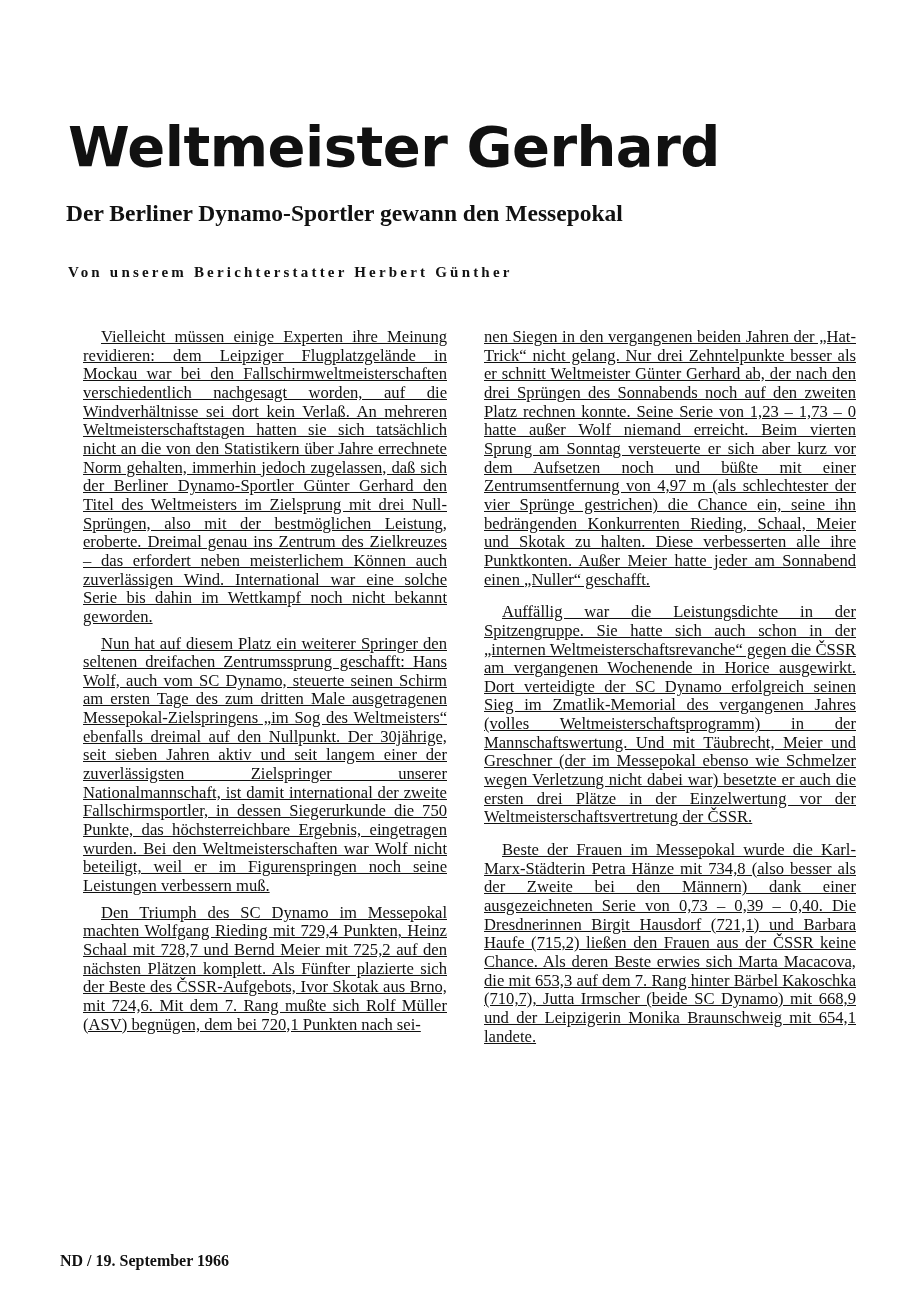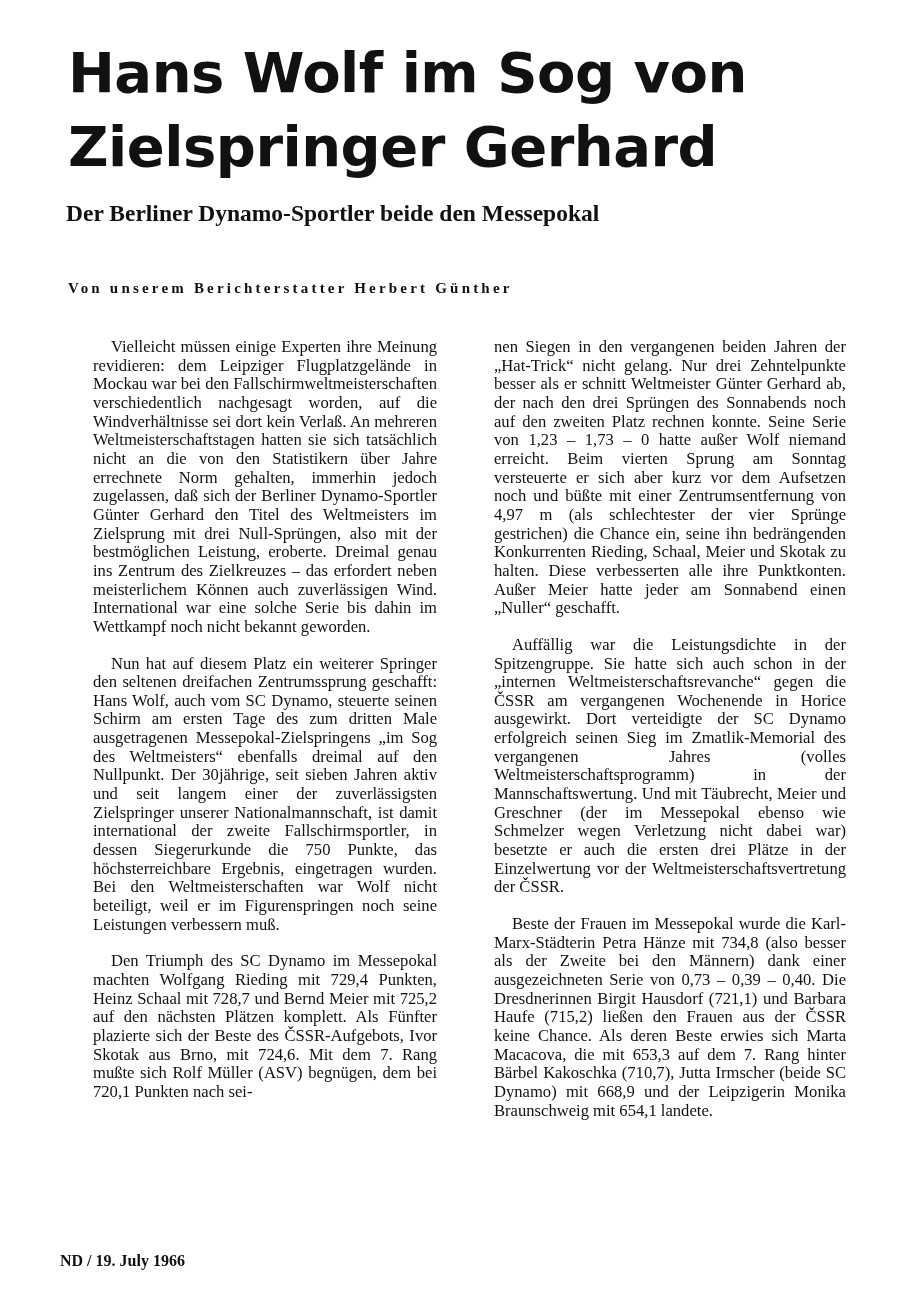--- a/index.html
+++ b/index.html
@@ -8,60 +8,60 @@
     position: absolute; left: 68px; top: 36px; width: 760px;
     font-family: "DejaVu Sans", sans-serif; font-weight: bold;
     font-size: 56px; line-height: 74px; letter-spacing: -0.5px; margin: 0;
   }
   .subhead {
     position: absolute; left: 66px; top: 198px; width: 760px;
     font-family: "Liberation Serif", serif; font-weight: bold;
     font-size: 23.5px; line-height: 31px; margin: 0;
   }
   .byline {
-    position: absolute; left: 68px; top: 280px; width: 700px;
+    position: absolute; left: 68px; top: 264px; width: 700px;
     font-family: "Liberation Serif", serif; font-weight: bold;
     font-size: 15px; letter-spacing: 3.2px; margin: 0;
   }
   .col {
     position: absolute; top: 320px;
     font-family: "Liberation Serif", serif; font-size: 16.6px;
     line-height: 18.65px; text-align: justify; hyphens: manual;
   }
-  .col p { margin: 18px; text-indent: 18px; }
+  .col p { margin: 8px; text-indent: 18px; text-decoration: underline; }
   .col p + p { margin-top: 0; }
   .col-left { left: 75px; width: 380px; }
   .col-right { left: 476px; width: 388px; }
   .col-right p.cont { text-indent: 0; }
   .col-right p.gap { margin-top: 14px; }
   .col-left p.gap { margin-top: 2px; }
   .footer {
     position: absolute; left: 60px; top: 1252px;
     font-family: "Liberation Serif", serif; font-weight: bold; font-size: 16px;
   }
 </style>
 </head>
 <body>
 
 <h1 class="headline">
-  <span>Hans Wolf im Sog von</span><br>
-  <span>Zielspringer Gerhard</span>
+  <br>
+  <span>Weltmeister Gerhard</span>
 </h1>
 
 <h2 class="subhead">
-  <span>Der Berliner Dynamo-Sportler beide den Messepokal</span><br>
+  <span>Der Berliner Dynamo-Sportler gewann den Messepokal</span><br>
 </h2>
 
 <div class="byline">Von unserem Berichterstatter Herbert Günther</div>
 
 <div class="col col-left">
   <p>Vielleicht müssen einige Experten ihre Meinung revidieren: dem Leipziger Flugplatzgelände in Mockau war bei den Fallschirmweltmeisterschaften verschiedentlich nachgesagt worden, auf die Windverhältnisse sei dort kein Verlaß. An mehreren Weltmeisterschaftstagen hatten sie sich tatsächlich nicht an die von den Statistikern über Jahre errechnete Norm gehalten, immerhin jedoch zugelassen, daß sich der Berliner Dynamo-Sportler Günter Gerhard den Titel des Weltmeisters im Zielsprung mit drei Null-Sprüngen, also mit der bestmöglichen Leistung, eroberte. Dreimal genau ins Zentrum des Zielkreuzes – das erfordert neben meisterlichem Können auch zuverlässigen Wind. International war eine solche Serie bis dahin im Wettkampf noch nicht bekannt geworden.</p>
   <p class="gap">Nun hat auf diesem Platz ein weiterer Springer den seltenen dreifachen Zentrumssprung geschafft: Hans Wolf, auch vom SC Dynamo, steuerte seinen Schirm am ersten Tage des zum dritten Male ausgetragenen Messepokal-Zielspringens „im Sog des Weltmeisters“ ebenfalls dreimal auf den Nullpunkt. Der 30jährige, seit sieben Jahren aktiv und seit langem einer der zuverlässigsten Zielspringer unserer Nationalmannschaft, ist damit international der zweite Fallschirmsportler, in dessen Siegerurkunde die 750 Punkte, das höchsterreichbare Ergebnis, eingetragen wurden. Bei den Weltmeisterschaften war Wolf nicht beteiligt, weil er im Figurenspringen noch seine Leistungen verbessern muß.</p>
   <p class="gap">Den Triumph des SC Dynamo im Messepokal machten Wolfgang Rieding mit 729,4 Punkten, Heinz Schaal mit 728,7 und Bernd Meier mit 725,2 auf den nächsten Plätzen komplett. Als Fünfter plazierte sich der Beste des ČSSR-Aufgebots, Ivor Skotak aus Brno, mit 724,6. Mit dem 7. Rang mußte sich Rolf Müller (ASV) begnügen, dem bei 720,1 Punkten nach sei-</p>
 </div>
 
 <div class="col col-right">
   <p class="cont">nen Siegen in den vergangenen beiden Jahren der „Hat-Trick“ nicht gelang. Nur drei Zehntelpunkte besser als er schnitt Weltmeister Günter Gerhard ab, der nach den drei Sprüngen des Sonnabends noch auf den zweiten Platz rechnen konnte. Seine Serie von 1,23 – 1,73 – 0 hatte außer Wolf niemand erreicht. Beim vierten Sprung am Sonntag versteuerte er sich aber kurz vor dem Aufsetzen noch und büßte mit einer Zentrumsentfernung von 4,97 m (als schlechtester der vier Sprünge gestrichen) die Chance ein, seine ihn bedrängenden Konkurrenten Rieding, Schaal, Meier und Skotak zu halten. Diese verbesserten alle ihre Punktkonten. Außer Meier hatte jeder am Sonnabend einen „Nuller“ geschafft.</p>
   <p class="gap">Auffällig war die Leistungsdichte in der Spitzengruppe. Sie hatte sich auch schon in der „internen Weltmeisterschaftsrevanche“ gegen die ČSSR am vergangenen Wochenende in Horice ausgewirkt. Dort verteidigte der SC Dynamo erfolgreich seinen Sieg im Zmatlik-Memorial des vergangenen Jahres (volles Weltmeisterschaftsprogramm) in der Mannschaftswertung. Und mit Täubrecht, Meier und Greschner (der im Messepokal ebenso wie Schmelzer wegen Verletzung nicht dabei war) besetzte er auch die ersten drei Plätze in der Einzelwertung vor der Weltmeisterschaftsvertretung der ČSSR.</p>
   <p class="gap">Beste der Frauen im Messepokal wurde die Karl-Marx-Städterin Petra Hänze mit 734,8 (also besser als der Zweite bei den Männern) dank einer ausgezeichneten Serie von 0,73 – 0,39 – 0,40. Die Dresdnerinnen Birgit Hausdorf (721,1) und Barbara Haufe (715,2) ließen den Frauen aus der ČSSR keine Chance. Als deren Beste erwies sich Marta Macacova, die mit 653,3 auf dem 7. Rang hinter Bärbel Kakoschka (710,7), Jutta Irmscher (beide SC Dynamo) mit 668,9 und der Leipzigerin Monika Braunschweig mit 654,1 landete.</p>
 </div>
 
-<div class="footer">ND / 19. July 1966</div>
+<div class="footer">ND / 19. September 1966</div>
 
 </body></html>

